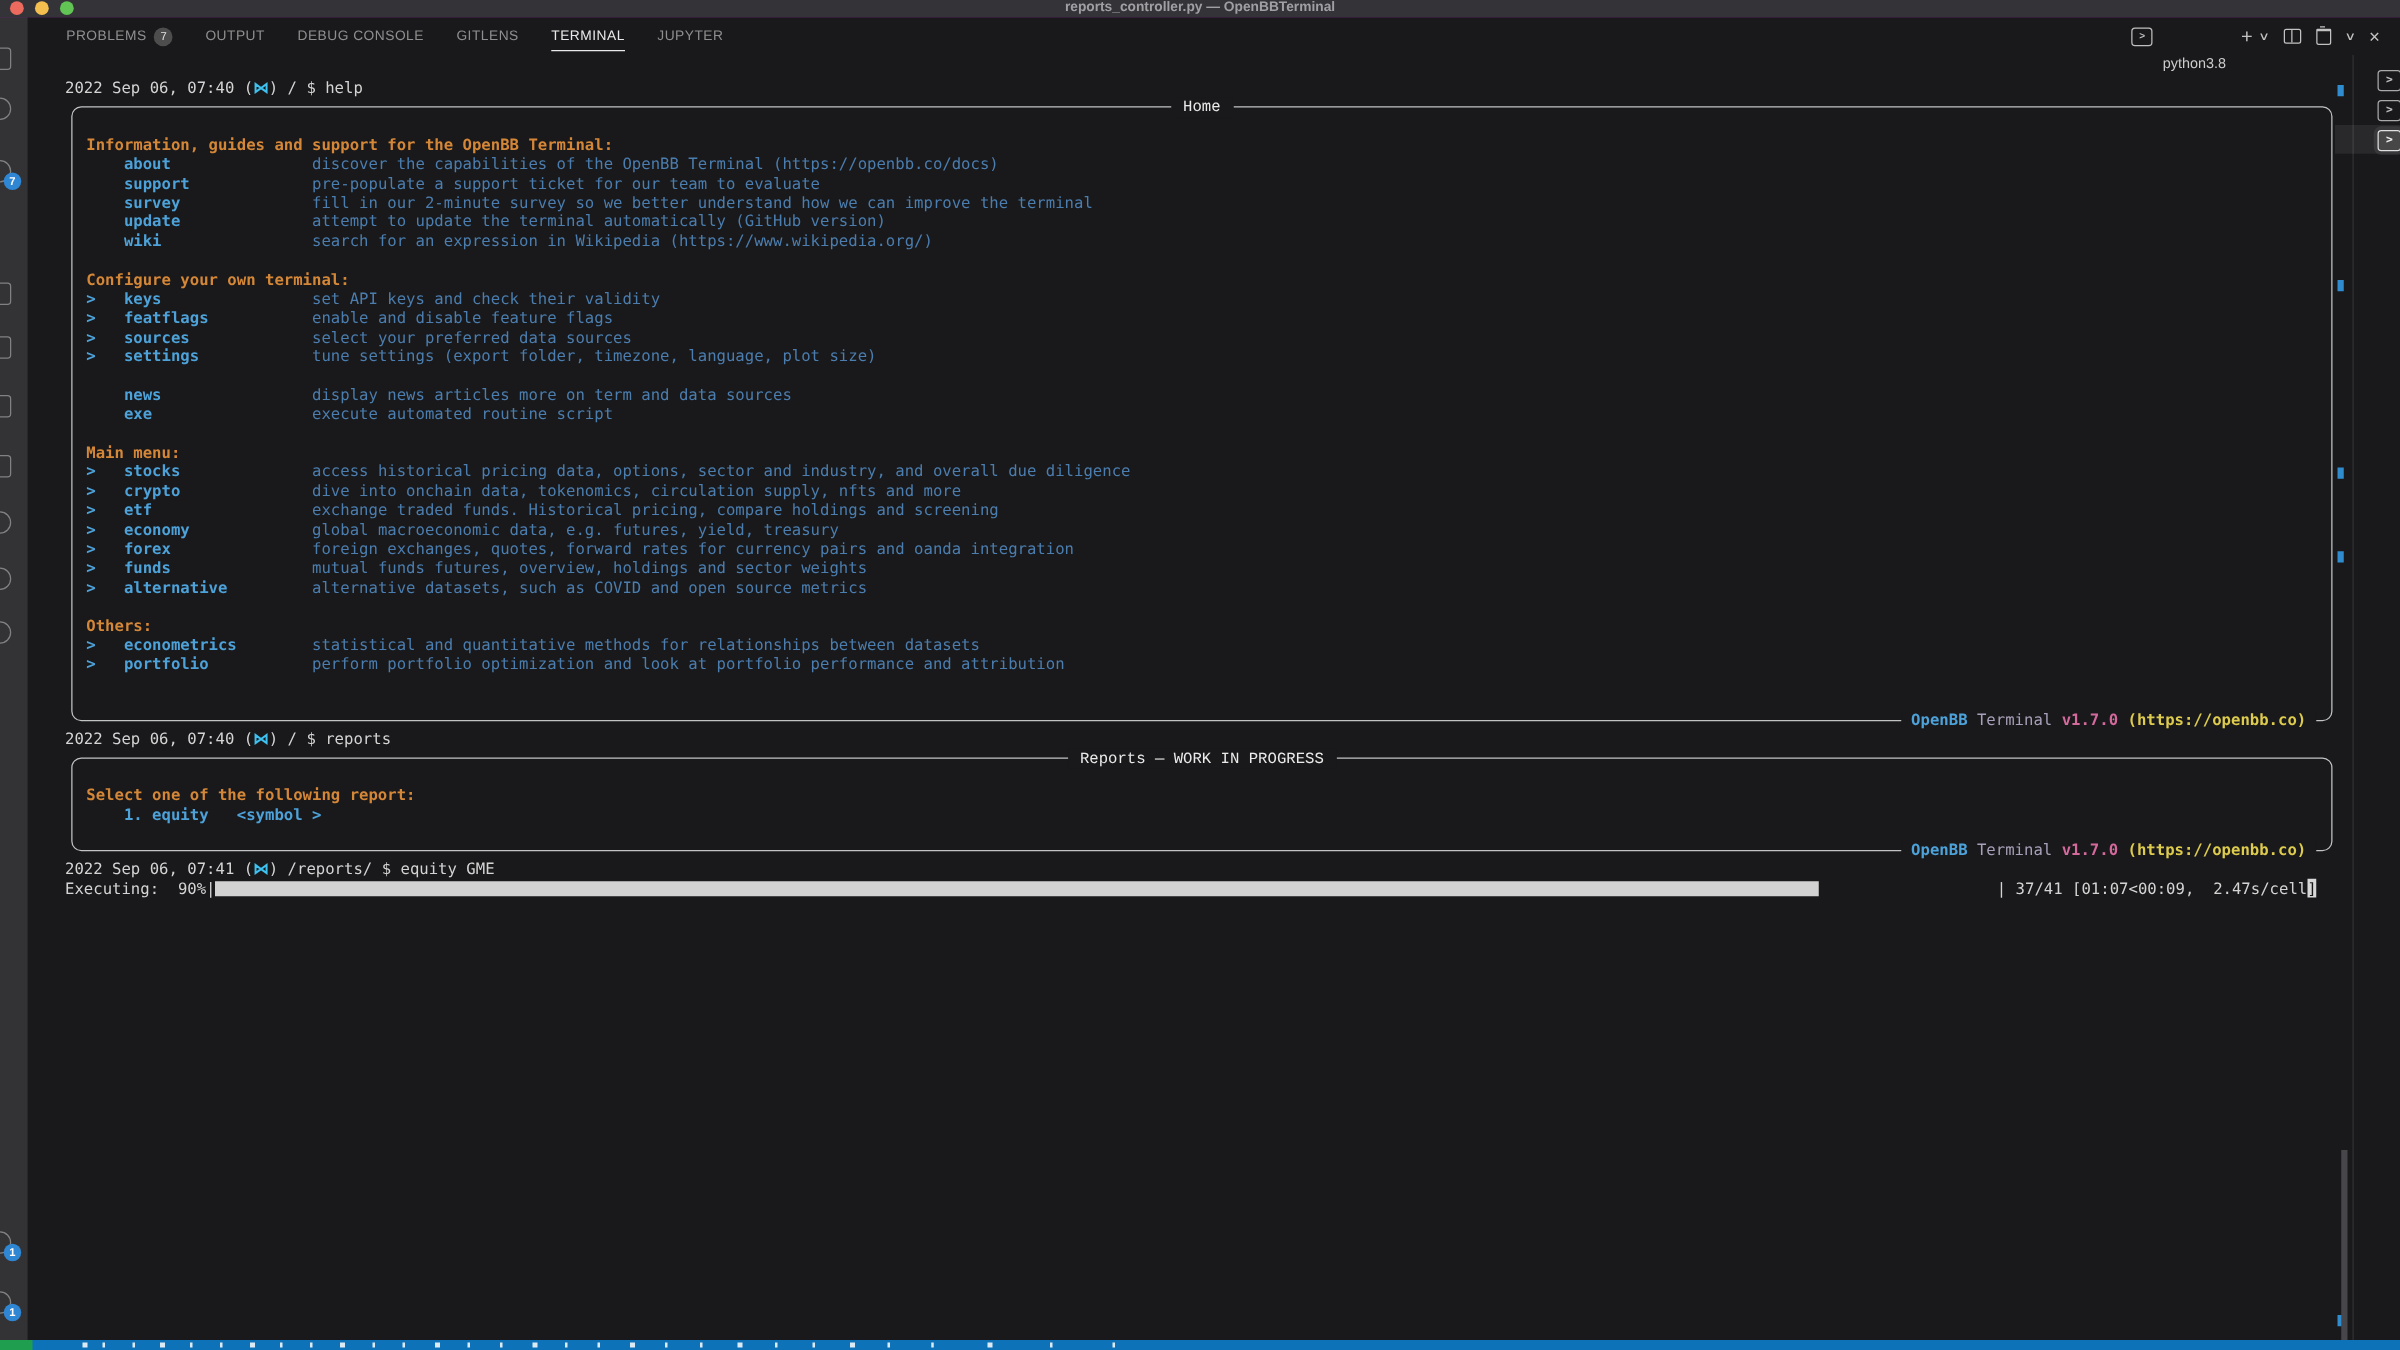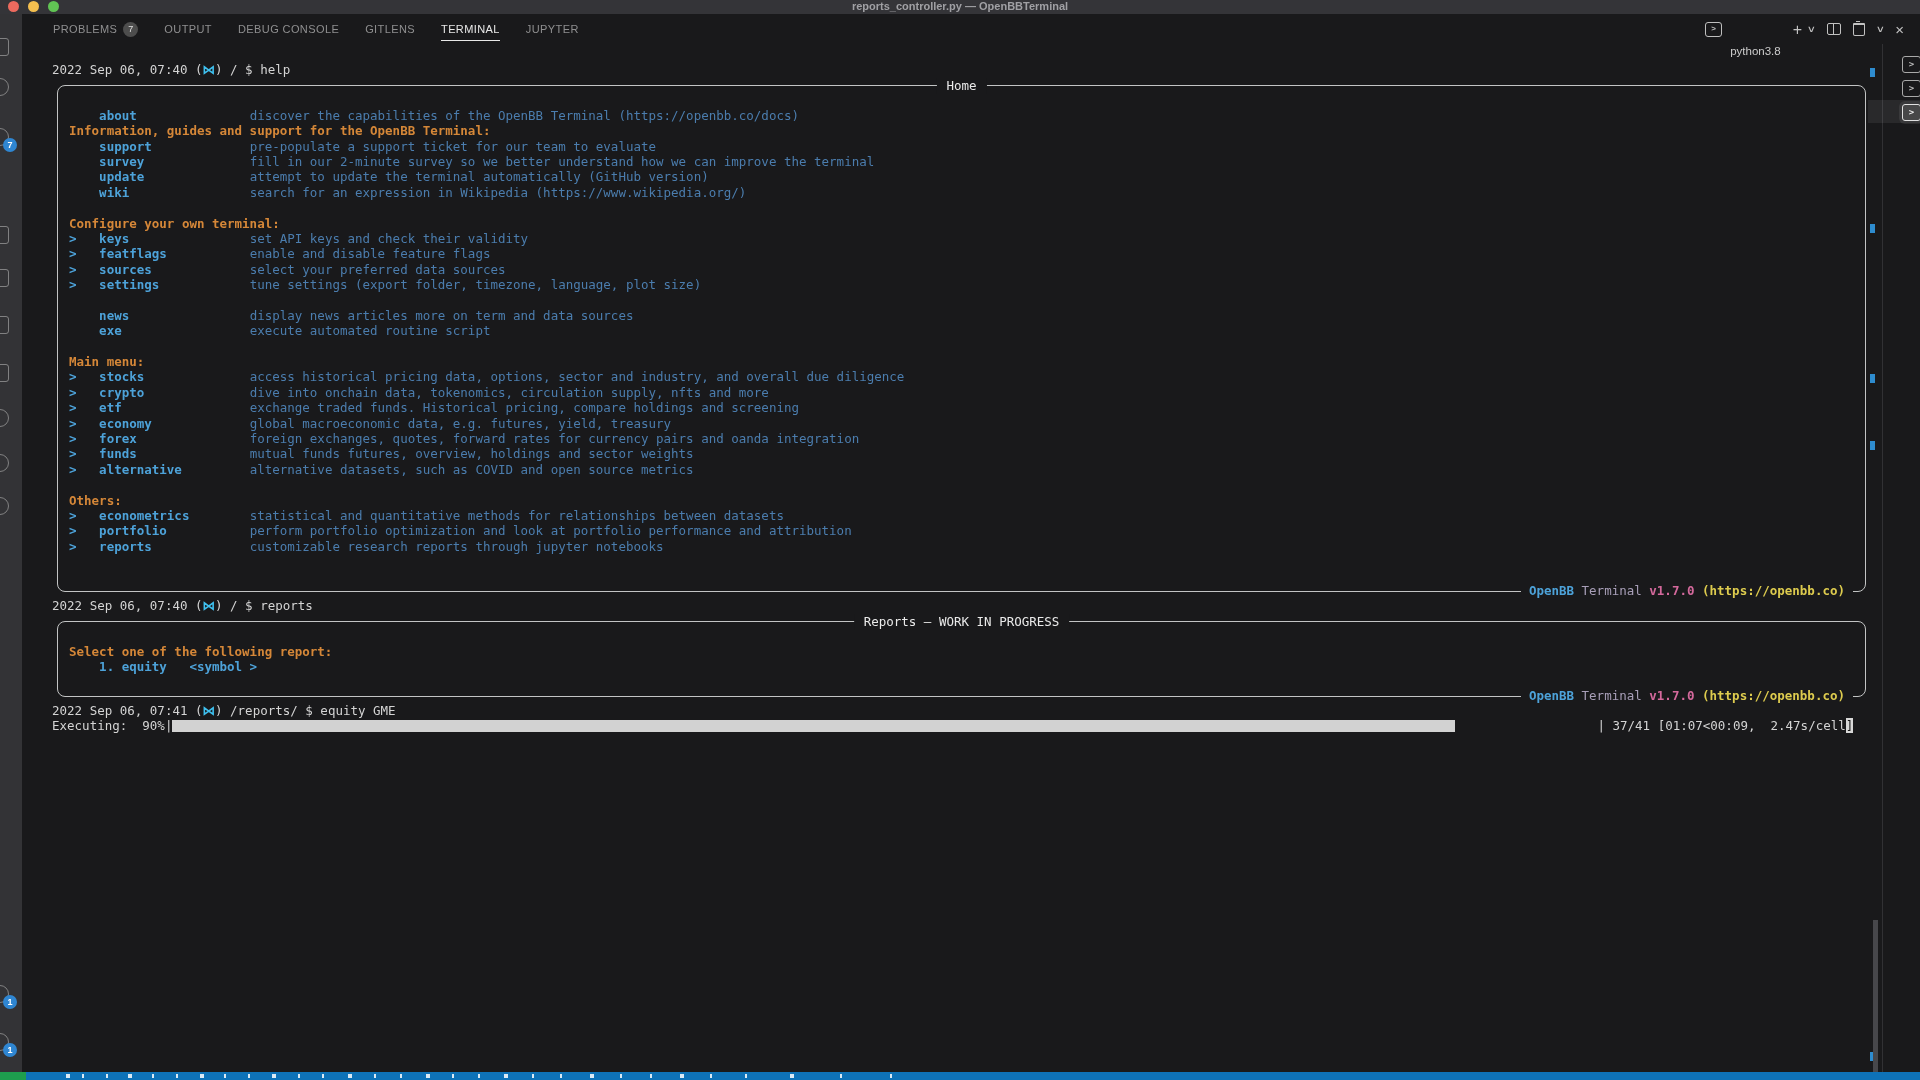--- a/index.html
+++ b/index.html
@@ -41,21 +41,21 @@
   .split-icon::before{content:"";position:absolute;left:5px;top:0;bottom:0;width:1px;background:#c2c2c2;}
   .trash-icon{width:10px;height:10px;border:1px solid #c2c2c2;border-top-width:2px;border-radius:1px 1px 2px 2px;position:relative;}
   .trash-icon::before{content:"";position:absolute;top:-4px;left:2px;width:4px;height:1.5px;background:#c2c2c2;}
   .pa-close{font-size:15px;}
 
   
   .terminal{position:absolute;left:0;right:0;top:30px;bottom:0;padding:18px 0 0 30px;font-family:"DejaVu Sans Mono",monospace;font-size:12.5px;color:#d4d4d4;overflow:hidden;}
   .tl{white-space:pre;height:15.4px;line-height:15.4px;}
   .logo{color:#3fc1f0;font-weight:bold;}
   .obox{margin:8px 10px 6px 5px;width:1796px;border:1px solid #c2c4c4;border-radius:8px;padding:6px 0 6px 11px;position:relative;}
-  .obox-title{position:absolute;top:-8px;left:50%;transform:translateX(-50%);background:#19191b;padding:0 10px;color:#eaeaea;height:16px;line-height:16px;}
+  .obox-title{position:absolute;top:-8px;left:50%;transform:translateX(-50%);background:#19191b;padding:0 10px;color:#eaeaea;height:16px;line-height:16px;font-family:Liberation Mono, monospace;}
   .obox-version{position:absolute;bottom:-8px;right:12px;background:#19191b;padding:0 8px;height:16px;line-height:16px;white-space:pre;}
   .v-blue{color:#4da2d9;font-weight:bold;}
   .v-gray{color:#a89fb8;}
   .v-pink{color:#d4699c;font-weight:bold;}
   .v-yellow{color:#ddcb4e;font-weight:bold;}
   .hdr{color:#d58738;font-weight:bold;}
   .cmd{color:#4da2d9;font-weight:bold;}
   .desc{color:#4b7dae;}
   .opt{color:#4da2d9;font-weight:bold;}
 
@@ -147,22 +147,22 @@
       </div>
 
       <div class="terminal" id="terminal">
 
         <div class="tl"><span>2022 Sep 06, 07:40 (</span><span class="logo">⋈</span><span>) / $ help</span></div>
 
         <div class="obox">
           <div class="obox-title">Home</div>
           <div id="homeLines">
               <div class="tl"></div>
+              <div class="tl hdr">Information, guides and support for the OpenBB Terminal:</div>
               <div class="tl"><span class="cmd">    about               </span><span class="desc">discover the capabilities of the OpenBB Terminal (https://openbb.co/docs)</span></div>
-              <div class="tl hdr">Information, guides and support for the OpenBB Terminal:</div>
               <div class="tl"><span class="cmd">    support             </span><span class="desc">pre-populate a support ticket for our team to evaluate</span></div>
               <div class="tl"><span class="cmd">    survey              </span><span class="desc">fill in our 2-minute survey so we better understand how we can improve the terminal</span></div>
               <div class="tl"><span class="cmd">    update              </span><span class="desc">attempt to update the terminal automatically (GitHub version)</span></div>
               <div class="tl"><span class="cmd">    wiki                </span><span class="desc">search for an expression in Wikipedia (https://www.wikipedia.org/)</span></div>
               <div class="tl"></div>
               <div class="tl hdr">Configure your own terminal:</div>
               <div class="tl"><span class="cmd">&gt;   keys                </span><span class="desc">set API keys and check their validity</span></div>
               <div class="tl"><span class="cmd">&gt;   featflags           </span><span class="desc">enable and disable feature flags</span></div>
               <div class="tl"><span class="cmd">&gt;   sources             </span><span class="desc">select your preferred data sources</span></div>
               <div class="tl"><span class="cmd">&gt;   settings            </span><span class="desc">tune settings (export folder, timezone, language, plot size)</span></div>
@@ -175,21 +175,20 @@
               <div class="tl"><span class="cmd">&gt;   crypto              </span><span class="desc">dive into onchain data, tokenomics, circulation supply, nfts and more</span></div>
               <div class="tl"><span class="cmd">&gt;   etf                 </span><span class="desc">exchange traded funds. Historical pricing, compare holdings and screening</span></div>
               <div class="tl"><span class="cmd">&gt;   economy             </span><span class="desc">global macroeconomic data, e.g. futures, yield, treasury</span></div>
               <div class="tl"><span class="cmd">&gt;   forex               </span><span class="desc">foreign exchanges, quotes, forward rates for currency pairs and oanda integration</span></div>
               <div class="tl"><span class="cmd">&gt;   funds               </span><span class="desc">mutual funds futures, overview, holdings and sector weights</span></div>
               <div class="tl"><span class="cmd">&gt;   alternative         </span><span class="desc">alternative datasets, such as COVID and open source metrics</span></div>
               <div class="tl"></div>
               <div class="tl hdr">Others:</div>
               <div class="tl"><span class="cmd">&gt;   econometrics        </span><span class="desc">statistical and quantitative methods for relationships between datasets</span></div>
               <div class="tl"><span class="cmd">&gt;   portfolio           </span><span class="desc">perform portfolio optimization and look at portfolio performance and attribution</span></div>
-              <div class="tl"><span class="cmd">&gt;   reports             </span><span class="desc">customizable research reports through jupyter notebooks</span></div>
               <div class="tl"></div>
               <div class="tl"></div>
             </div>
           <div class="obox-version"><span class="v-blue">OpenBB</span><span> </span><span class="v-gray">Terminal</span><span> </span><span class="v-pink">v1.7.0</span><span> </span><span class="v-yellow">(https://openbb.co)</span></div>
         </div>
 
         <div class="tl"><span>2022 Sep 06, 07:40 (</span><span class="logo">⋈</span><span>) / $ reports</span></div>
 
         <div class="obox">
           <div class="obox-title">Reports — WORK IN PROGRESS</div>

